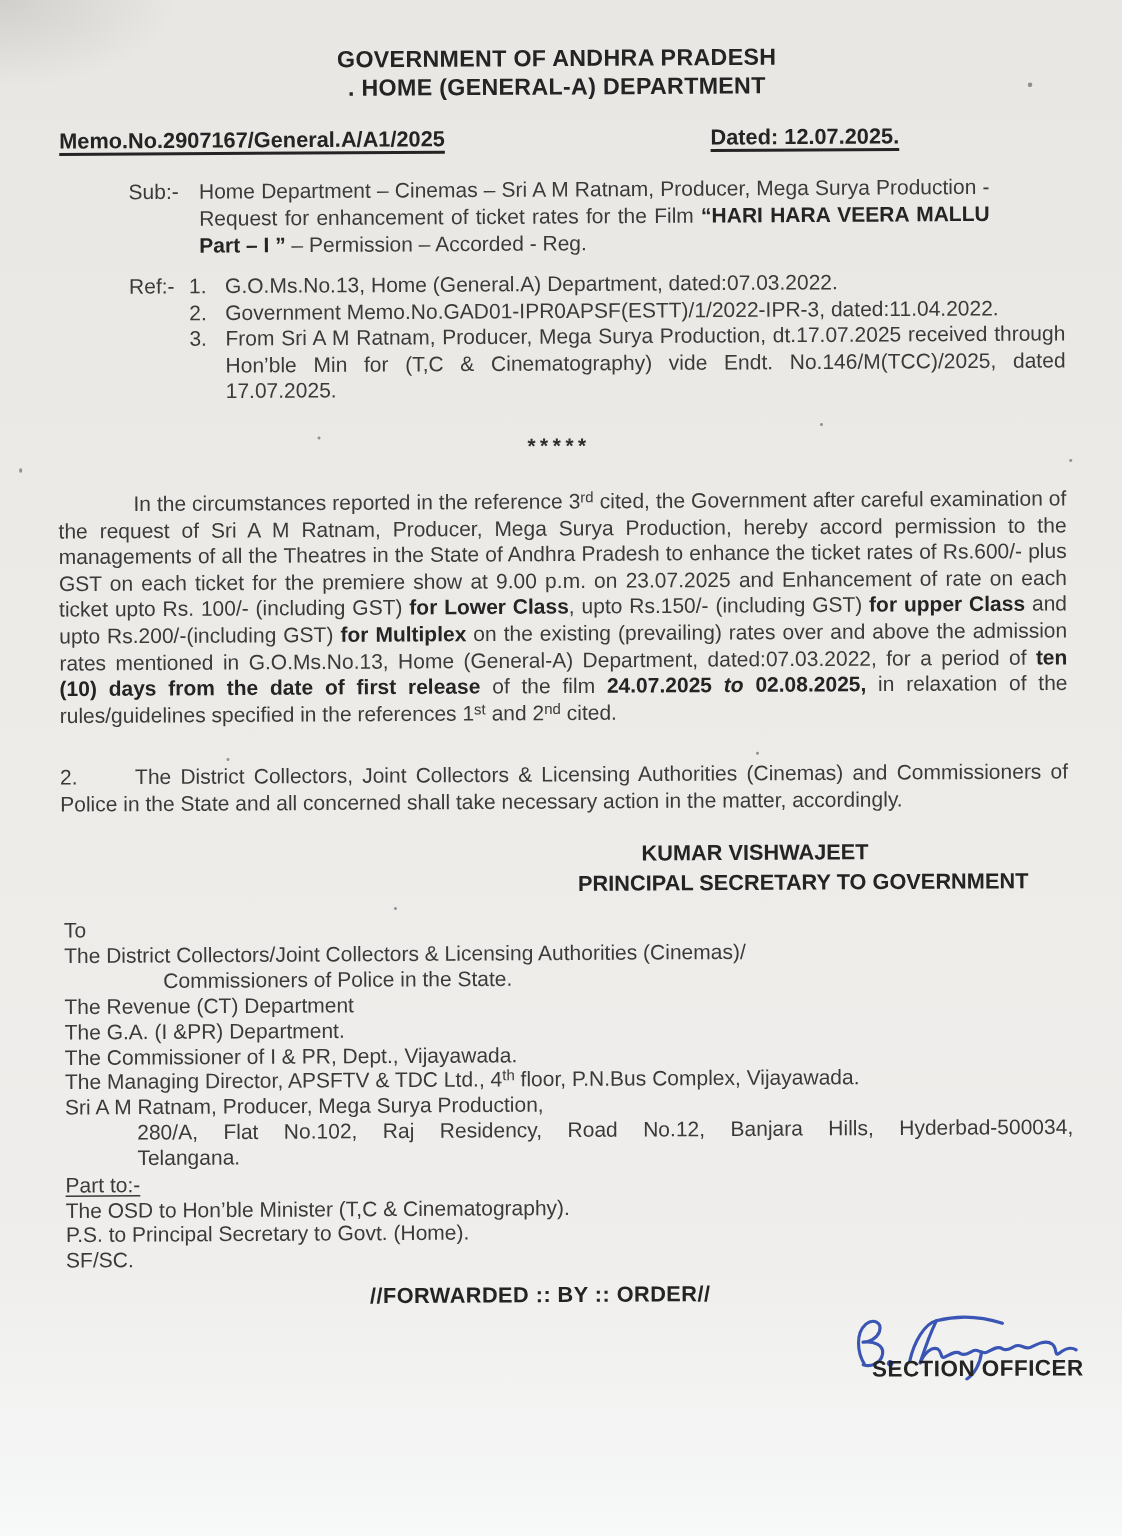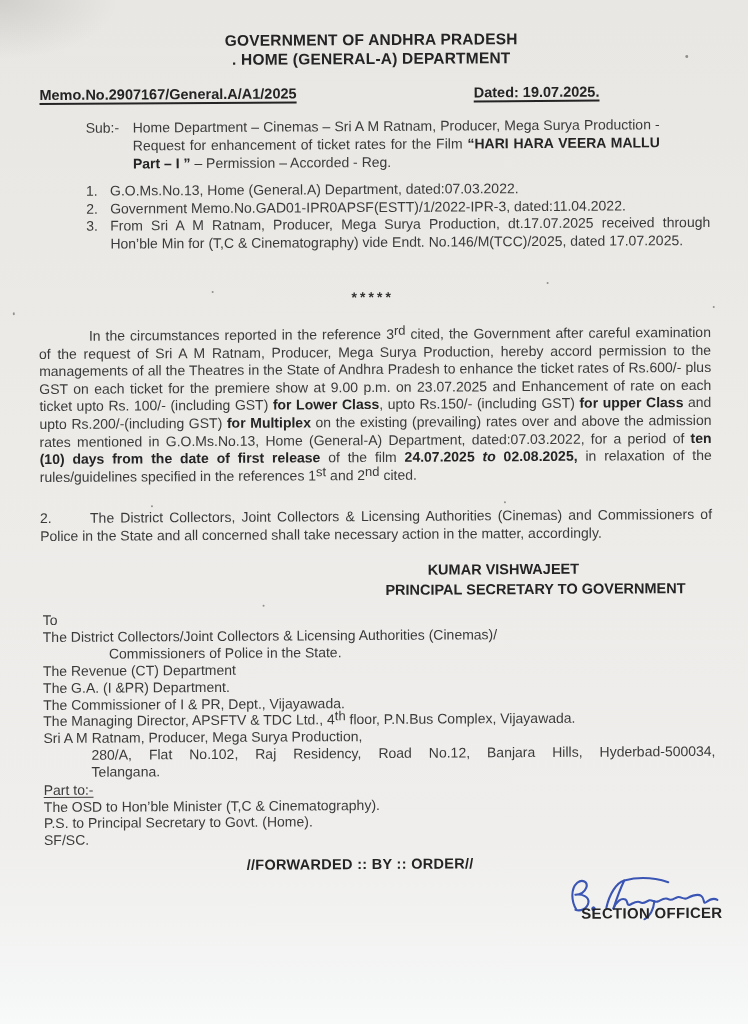--- a/index.html
+++ b/index.html
@@ -56,46 +56,47 @@
 
   .forwarded { position:absolute; top:856px; left:0; width:716px; text-align:center;
     font-weight:700; font-size:14.5px; letter-spacing:.3px; color:#242424; }
 
   .sign-block { position:absolute; top:876px; right:28px; width:230px; text-align:right; }
   .sign-svg { display:block; margin-left:auto; margin-right:-4px; width:170px; height:46px; }
   .so-title { font-weight:700; font-size:15px; color:#242424; letter-spacing:.3px; margin-top:-16px; }
 
   .b { font-weight:700; color:#242424; }
   .i { font-style:italic; }
-  sup { font-size:13px; line-height:0; vertical-align:4px; }
+  sup { font-size:10px; line-height:0; vertical-align:4px; }
 
   .speck { position:absolute; background:rgba(70,70,70,.55); border-radius:50%; }
 </style>
 </head>
 <body>
 
 <div class="page">
   <div class="scan">
 
     <div class="header">
       <div>GOVERNMENT OF ANDHRA PRADESH</div>
       <div>. HOME (GENERAL-A) DEPARTMENT</div>
     </div>
 
     <div class="memo-row">
       <span class="uline">Memo.No.2907167/General.A/A1/2025</span>
-      <span class="uline">Dated: 19.07.2025.</span>
+      <span class="uline">Dated: 12.07.2025.</span>
     </div>
 
     <div class="sub-row">
       <span class="sub-label">Sub:-</span>
       <span class="sub-text"><span>Home Department – Cinemas – Sri A M Ratnam, Producer, Mega Surya Production - Request for enhancement of ticket rates for the Film </span><span class="b">“HARI HARA VEERA MALLU Part – I ”</span><span> – Permission – Accorded - Reg.</span></span>
     </div>
 
     <div class="ref-row">
+      <span class="ref-label">Ref:-</span>
       <div class="ref-list">
         <div class="ref-item">
           <span class="ref-num">1.</span>
           <span class="ref-text">G.O.Ms.No.13, Home (General.A) Department, dated:07.03.2022.</span>
         </div>
         <div class="ref-item">
           <span class="ref-num">2.</span>
           <span class="ref-text">Government Memo.No.GAD01-IPR0APSF(ESTT)/1/2022-IPR-3, dated:11.04.2022.</span>
         </div>
         <div class="ref-item">

